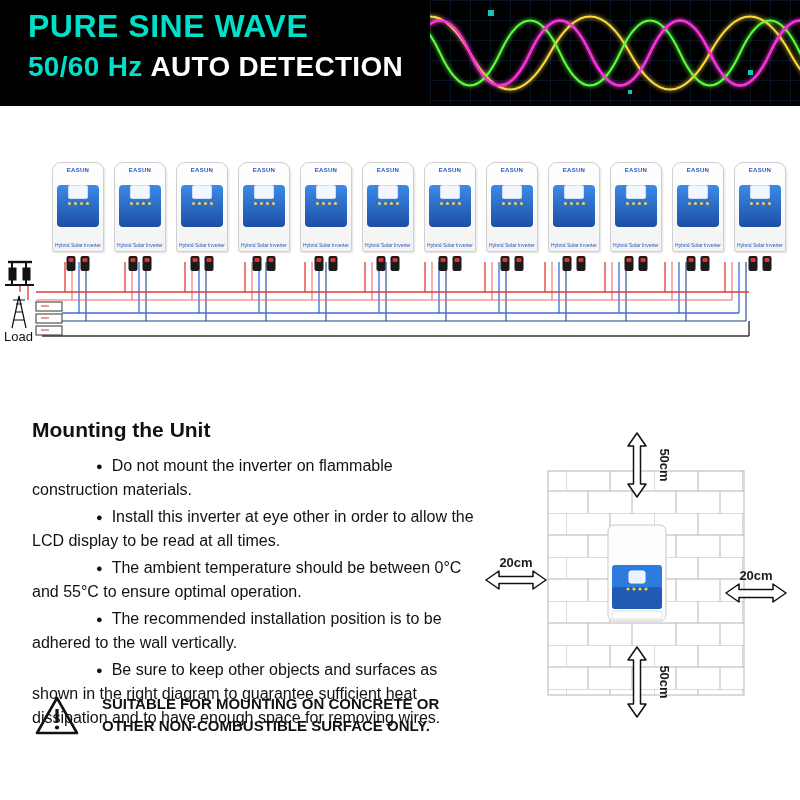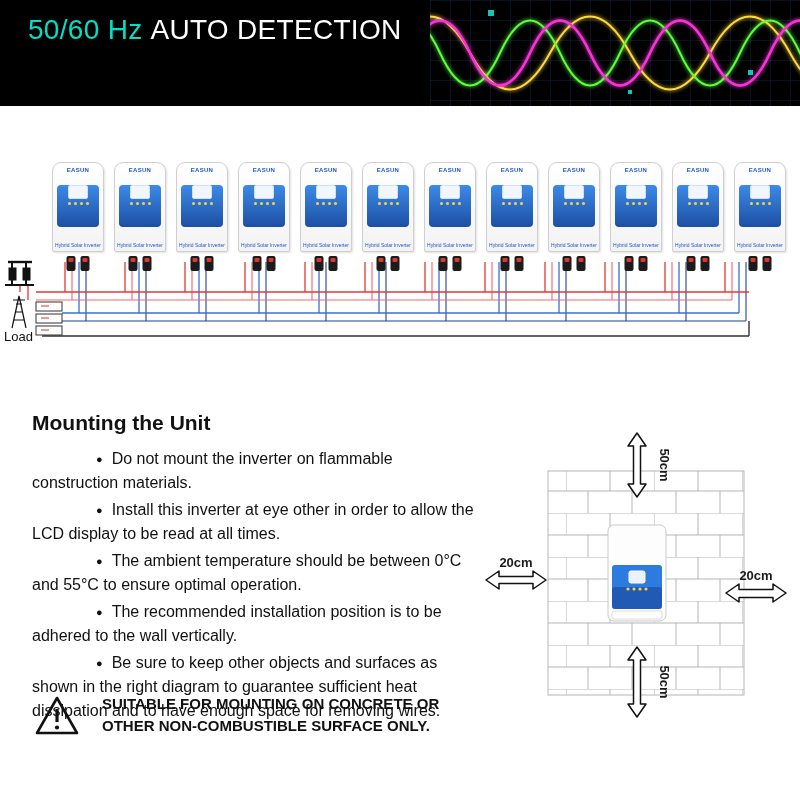--- a/index.html
+++ b/index.html
@@ -5,40 +5,40 @@
   html,body{margin:0;padding:0;}
   body{
     width:800px;height:800px;position:relative;background:#fff;overflow:hidden;
     font-family:"Liberation Sans", sans-serif;color:#111;
   }
   
   .banner{position:absolute;top:0;left:0;width:800px;height:106px;background:#000;}
   .banner-waves{position:absolute;top:0;right:0;width:370px;height:106px;}
   .banner-text{position:absolute;left:28px;top:8px;}
   .banner-title{font-size:32px;font-weight:bold;color:#00dfc8;letter-spacing:.5px;line-height:1.15;}
-  .banner-sub{font-size:28px;font-weight:normal;color:#fff;margin-top:6px;letter-spacing:.3px;}
+  .banner-sub{font-size:28px;font-weight:bold;color:#fff;margin-top:6px;letter-spacing:.3px;}
   .banner-sub .accent{color:#00dfc8;margin-right:8px;}
   
   .parallel{position:absolute;top:150px;left:0;width:701px;height:238px;}
   .wires{position:absolute;inset:0;width:800px;height:238px;}
   .units{position:absolute;left:52px;top:12px;display:flex;gap:10px;}
   .unit{position:relative;width:50px;height:88px;background:linear-gradient(#ffffff,#f3f3f3);
         border:1px solid #cfcfcf;border-radius:9px 9px 2px 2px;box-shadow:1px 1px 2px rgba(0,0,0,.12);}
   .unit-brand{font-size:6px;font-weight:bold;color:#2257c4;text-align:center;padding-top:4px;letter-spacing:.3px;}
   .unit-panel{margin:12px 4px 0;height:42px;background:linear-gradient(180deg,#3c8ae8,#1c4fa3);border-radius:4px;}
   .unit-screen{width:18px;height:12px;background:#f2f7ff;border:1px solid #cfe0ff;border-radius:2px;margin:5px auto 3px;}
   .unit-buttons{display:flex;justify-content:center;gap:3px;}
   .unit-buttons i{width:3px;height:3px;border-radius:50%;background:#ffd23a;display:block;}
   .unit-label{position:absolute;bottom:3px;left:0;right:0;text-align:center;font-size:5px;color:#2257c4;}
   .unit-breakers{position:absolute;bottom:-20px;left:50%;transform:translateX(-50%);display:flex;gap:5px;}
   .breaker{width:9px;height:15px;background:#1b1b1b;border-radius:2px;position:relative;display:block;}
   .breaker::after{content:"";position:absolute;left:2px;top:2px;width:5px;height:4px;background:#d43a2f;border-radius:1px;}
   
   .mounting{position:absolute;top:395px;left:0;width:800px;height:405px;}
-  .mounting-col{position:absolute;left:32px;top:16px;width:442px;}
+  .mounting-col{position:absolute;left:32px;top:23px;width:442px;}
   .mounting-title{font-size:21px;font-weight:bold;margin:0 0 12px;}
   .mounting-intro{font-size:15.5px;margin:0 0 4px;line-height:1.5;}
   .bullet{font-size:16px;line-height:1.5;margin:3px 0;text-indent:64px;}
   .bullet::before{content:"●";font-size:11px;margin-right:9px;vertical-align:1px;}
   .wall-diagram{position:absolute;left:478px;top:30px;width:318px;height:310px;}
   svg{font-family:inherit;}
   
   .warning{position:absolute;left:34px;top:298px;display:flex;align-items:flex-end;gap:22px;width:440px;}
   .warning-text{font-size:15px;font-weight:bold;line-height:1.45;width:370px;}
 </style>
@@ -66,20 +66,21 @@
       <path d="M-50,53 Q-20,-12 10,53 T70,53 T130,53 T190,53 T250,53 T310,53 T370,53 T430,53" stroke="#5dff3a" stroke-width="2"></path>
       <path d="M-20,53 Q10,-12 40,53 T100,53 T160,53 T220,53 T280,53 T340,53 T400,53" stroke="#ff2fd2" stroke-width="2.5"></path>
     </g>
     <g fill="#17e7d6" opacity=".85">
       <rect x="58" y="10" width="6" height="6"></rect>
         <rect x="318" y="70" width="5" height="5"></rect>
         <rect x="198" y="90" width="4" height="4"></rect>
     </g>
   </svg>
   <div class="banner-text">
+    <div class="banner-title">PURE SINE WAVE</div>
     <div class="banner-sub">
       <span class="accent">50/60 Hz</span><span>AUTO DETECTION</span>
     </div>
   </div>
 </div>
 
 <div class="parallel">
   <svg class="wires" viewBox="0 0 800 238">
 
     <path stroke="#e53935" stroke-width="1.3" fill="none" d="M65,112V142 M125,112V142 M185,112V142 M245,112V142 M305,112V142 M365,112V142 M425,112V142 M485,112V142 M545,112V142 M605,112V142 M665,112V142 M725,112V142"></path>

